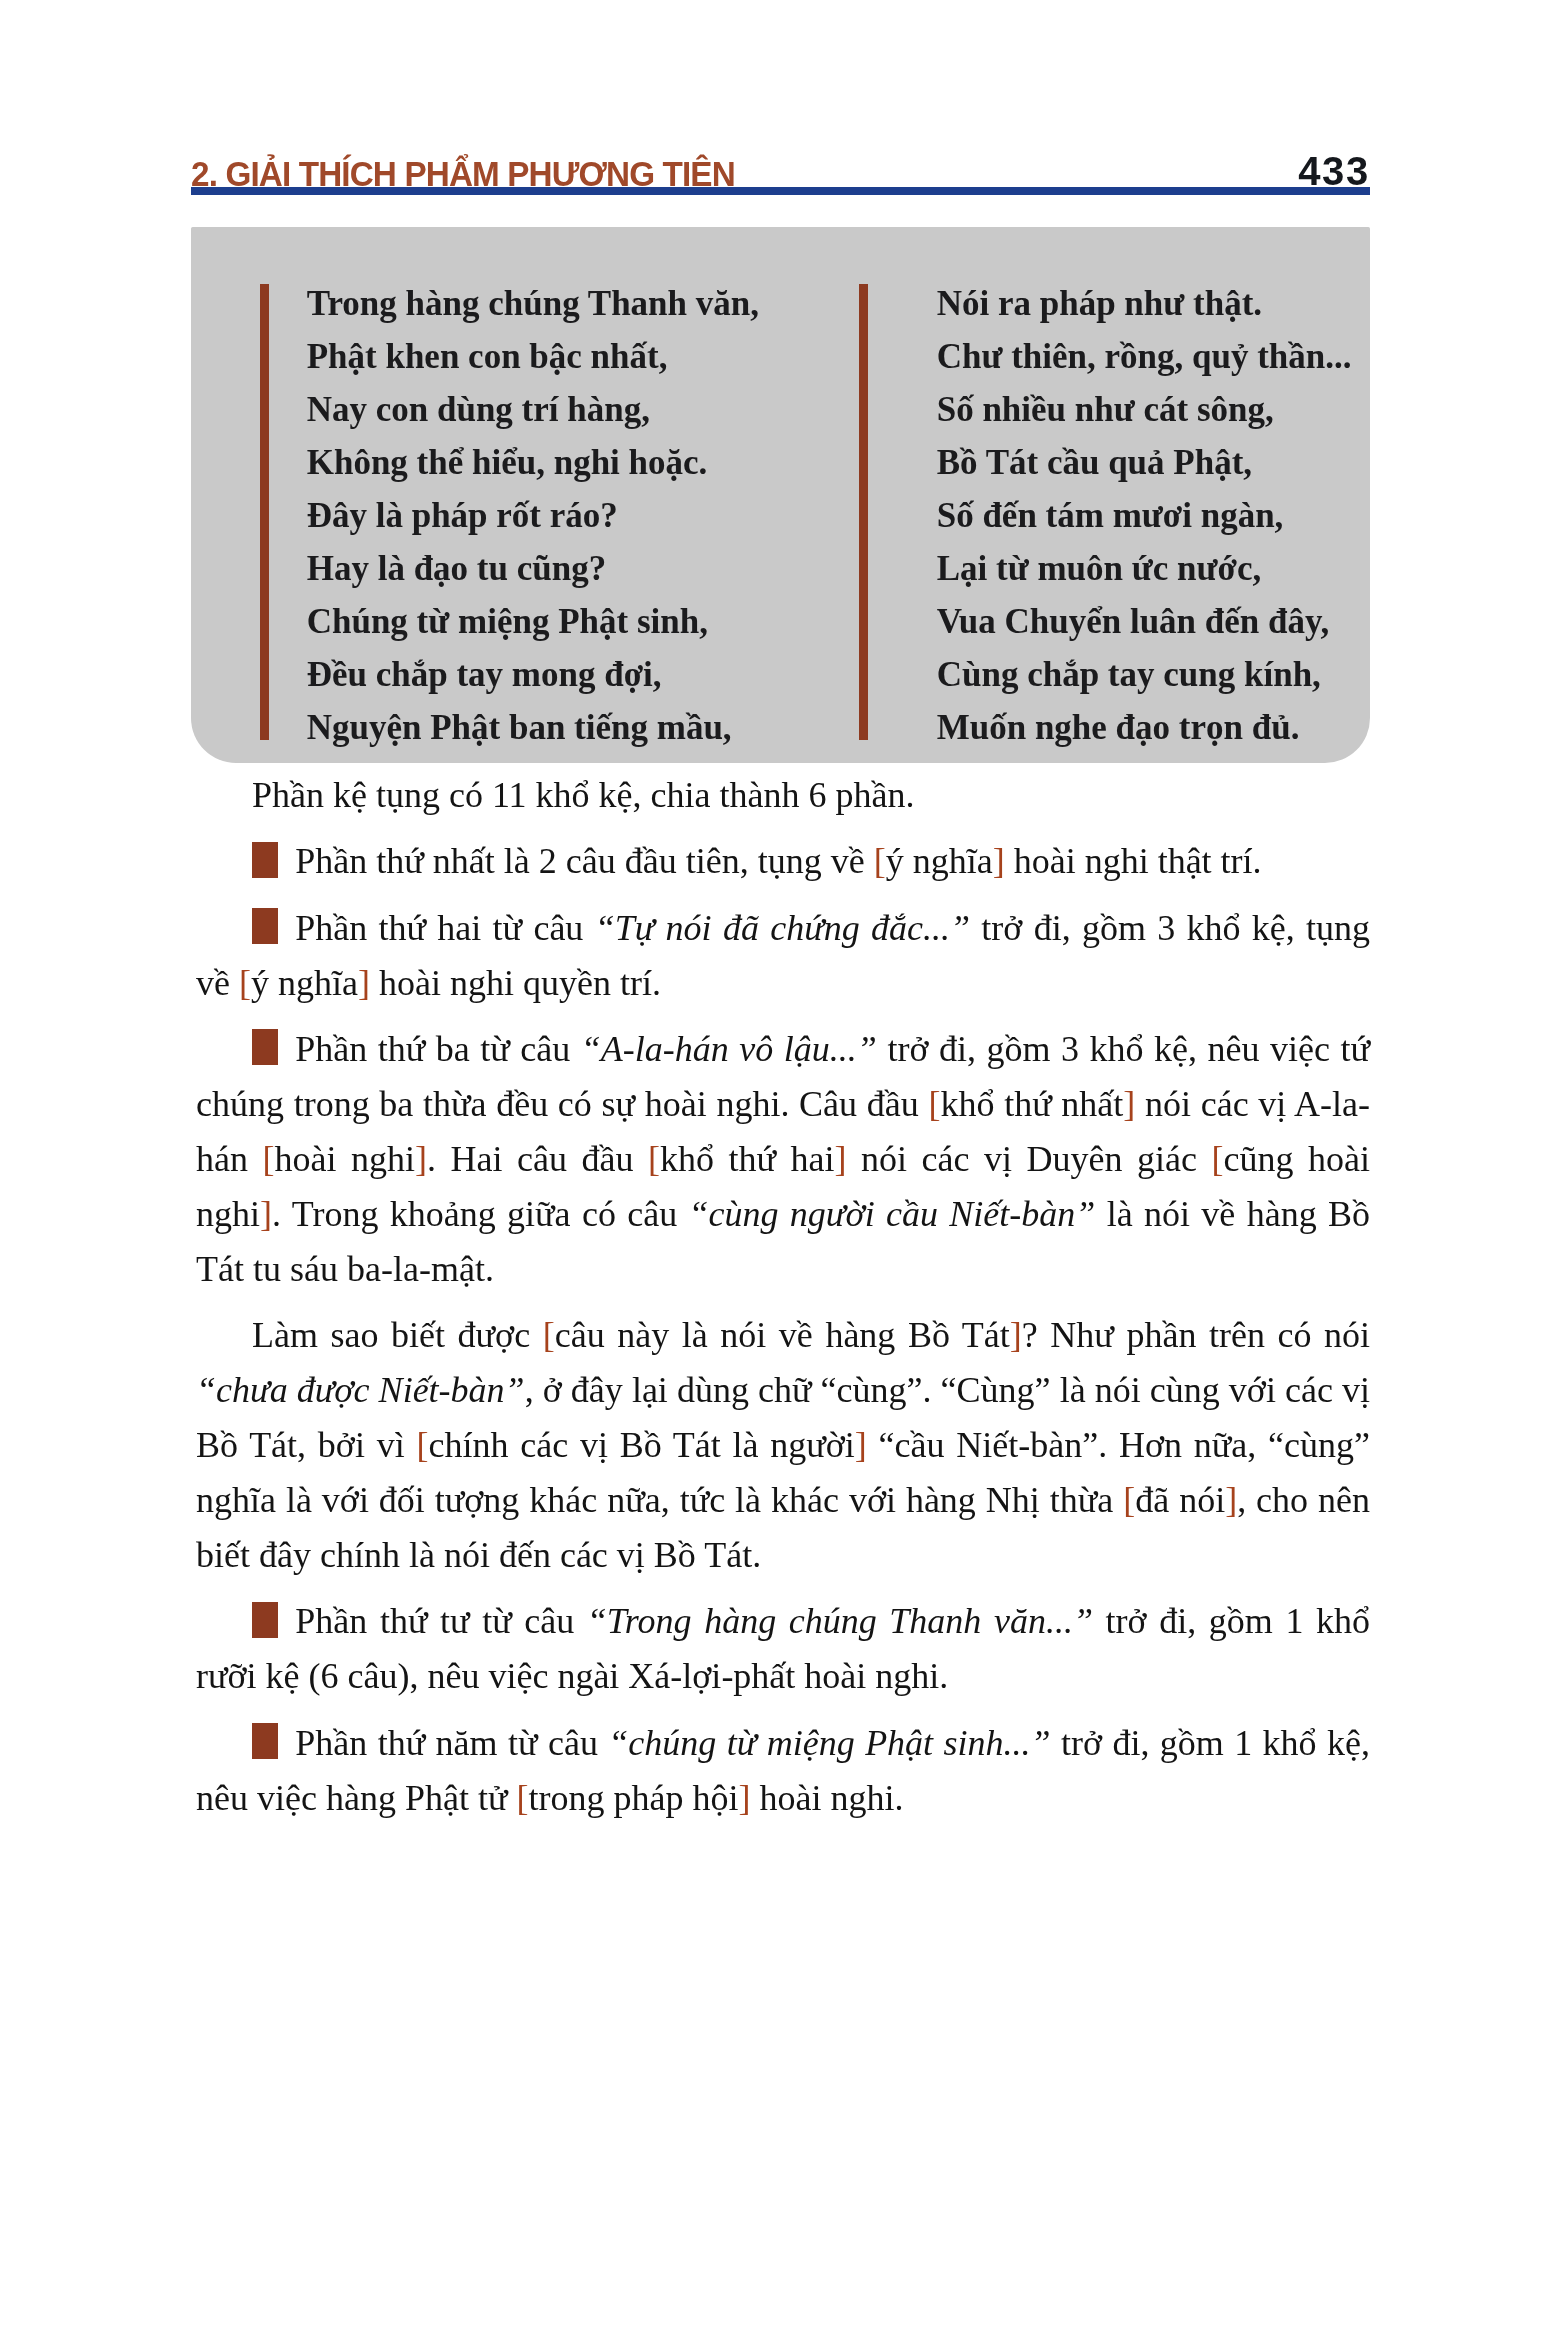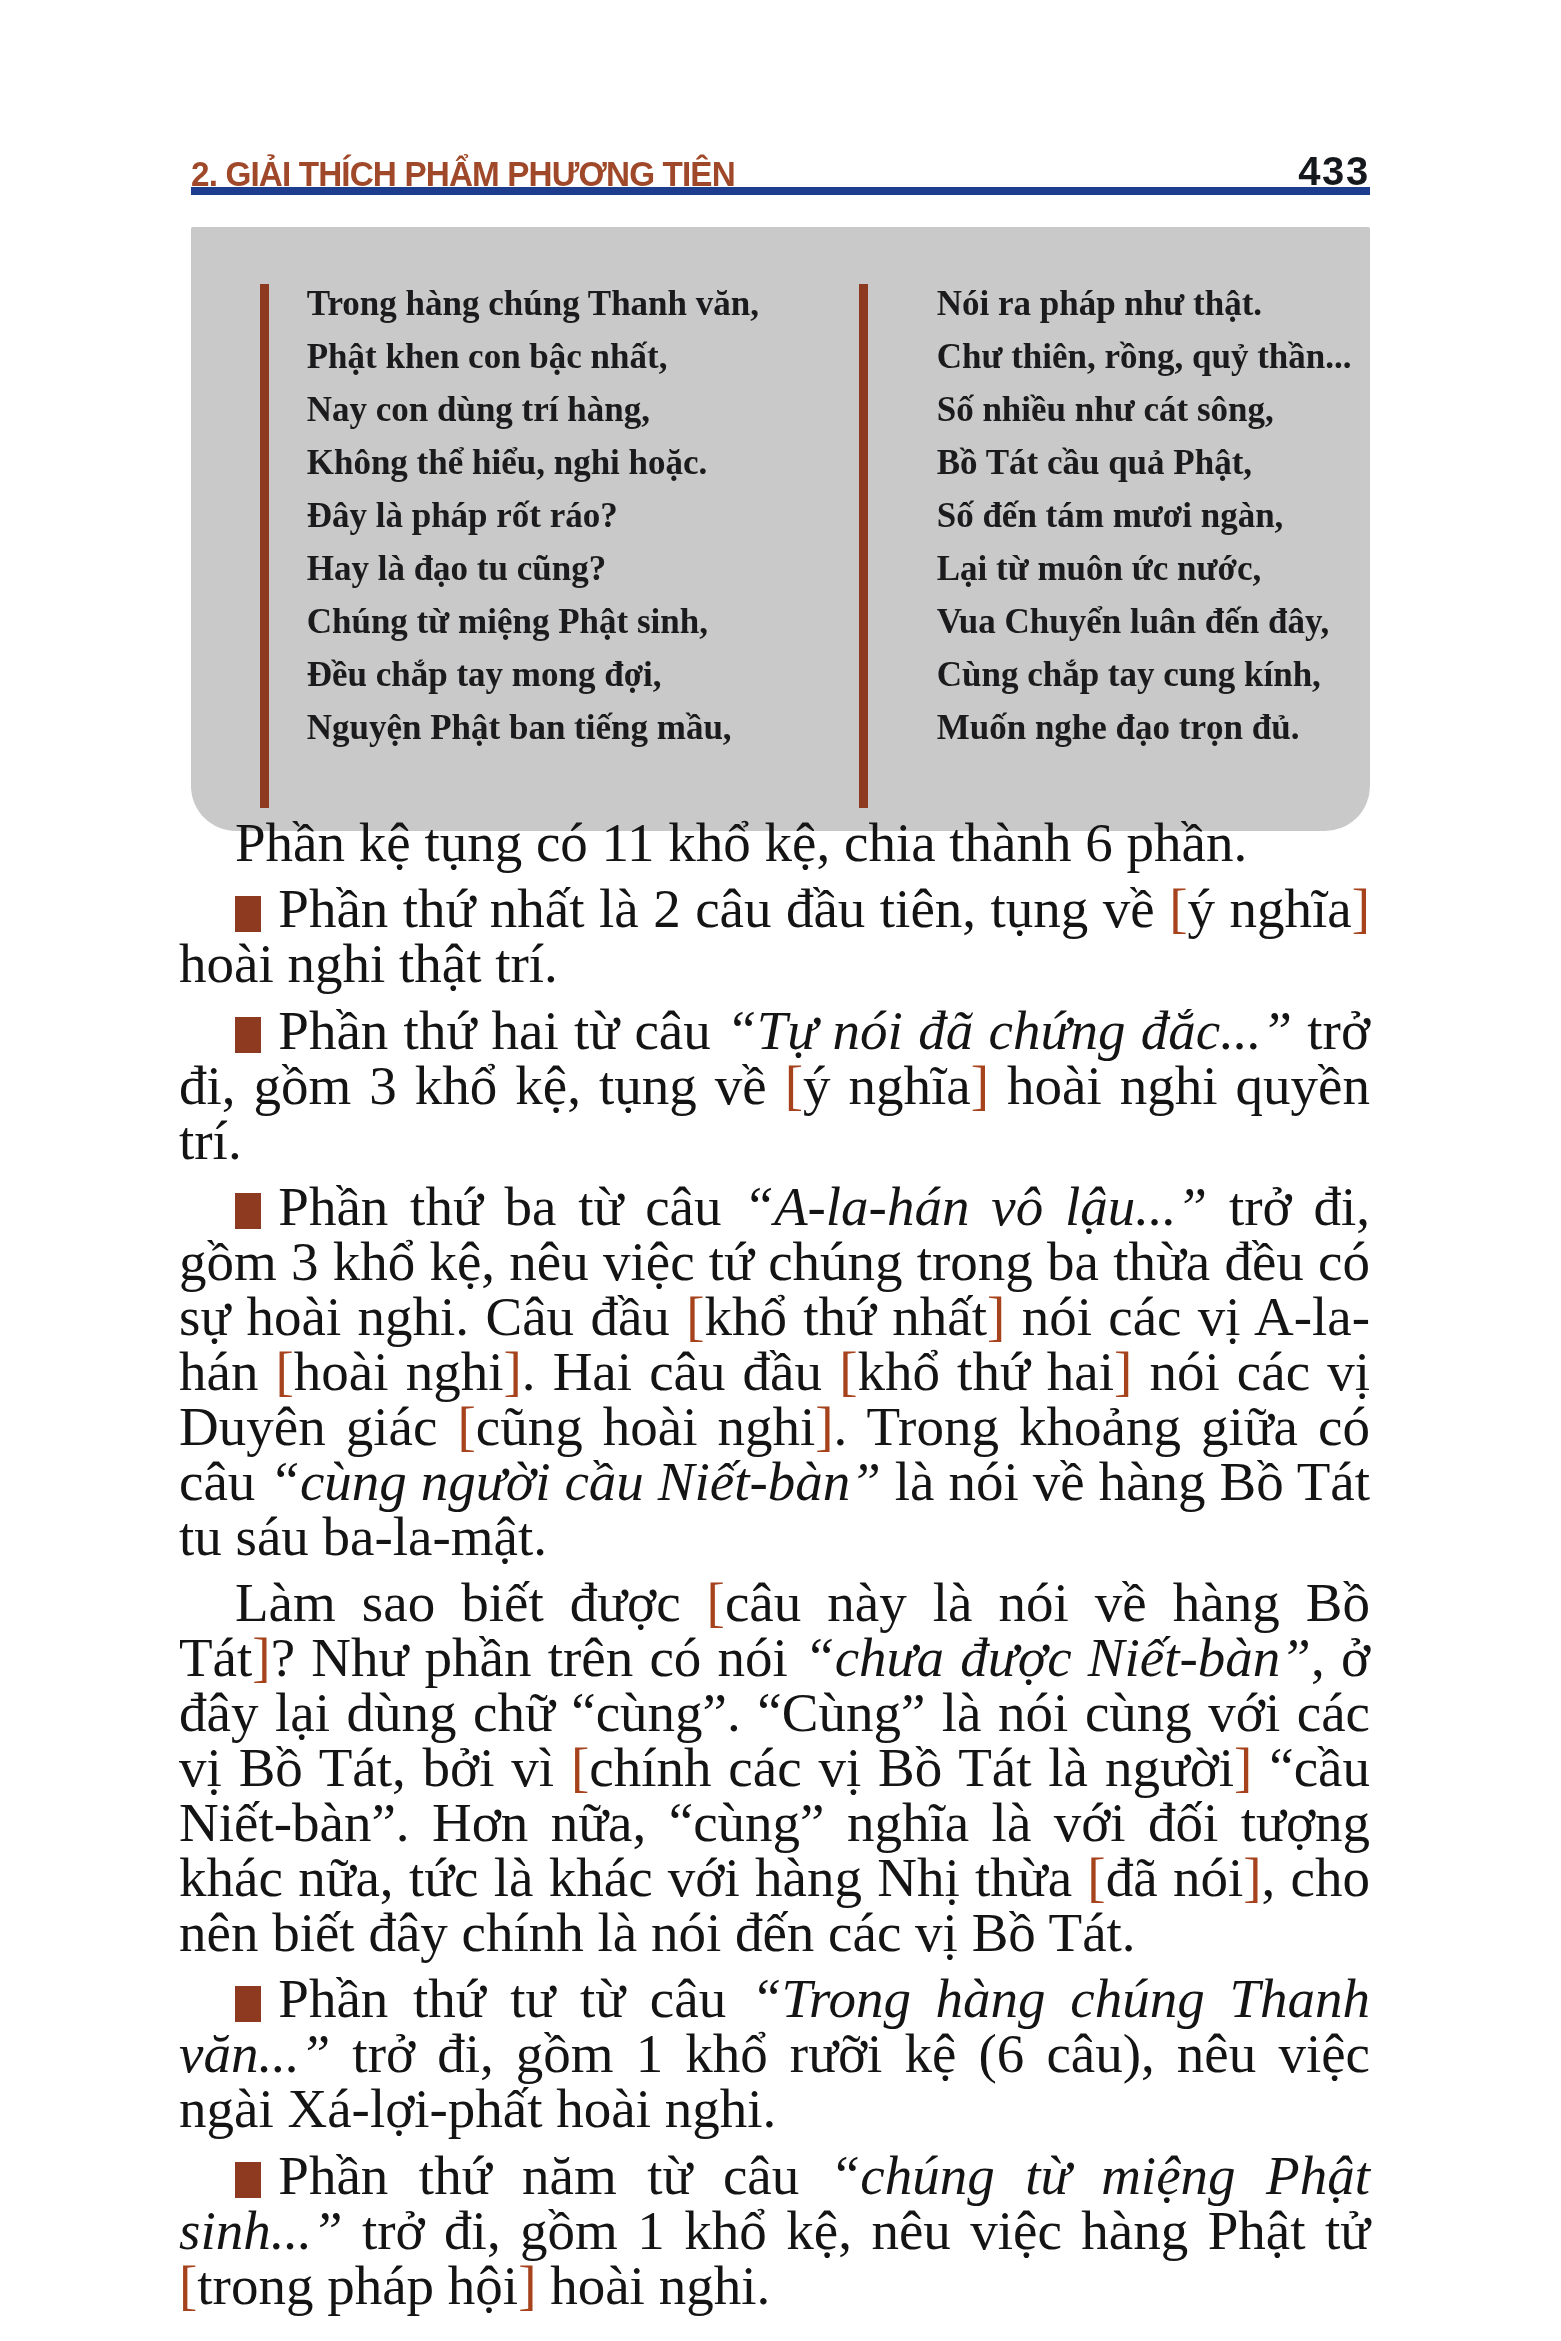--- a/index.html
+++ b/index.html
@@ -42,21 +42,21 @@
     position: absolute;
     left: 191px; right: 191px; top: 187px;
     height: 7.8px;
     background: var(--rule-blue);
   }
 
   
   .verse-box {
     position: absolute;
     left: 191px; right: 191px; top: 227px;
-    height: 604px;
+    height: 536px;
     background: var(--verse-box-bg);
     border-radius: 1.7px 1.7px 45px 45px;
     box-sizing: border-box;
     display: flex;
     padding: 50px 35px 0 69px;
   }
   .verse-col { display: flex; }
   .verse-col.left { width: 599px; flex: 0 0 599px; }
   .verse-col.right { flex: 1; gap: 31px; }
   .verse-bar {
@@ -68,27 +68,26 @@
     font-weight: bold;
     font-size: 35px;
     line-height: 53px;
     color: var(--verse-text);
     white-space: nowrap;
   }
 
   
   .body-text {
     position: absolute;
-    left: 179px; right: 191px; top: 768px;
-    font-size: 55px;
+    left: 196px; right: 191px; top: 768px;
+    font-size: 36px;
     line-height: 55px;
     color: var(--body-text);
     text-align: justify;
     hyphens: none;
-    margin-top: 47px;
   }
   .body-text p { margin: 0 0 11.3px 0; text-indent: 56px; }
   .bullet {
     display: inline-block;
     width: 26px;
     height: 36px;
     background: var(--bullet);
     margin-right: 17.3px;
     vertical-align: -4.3px;
   }

